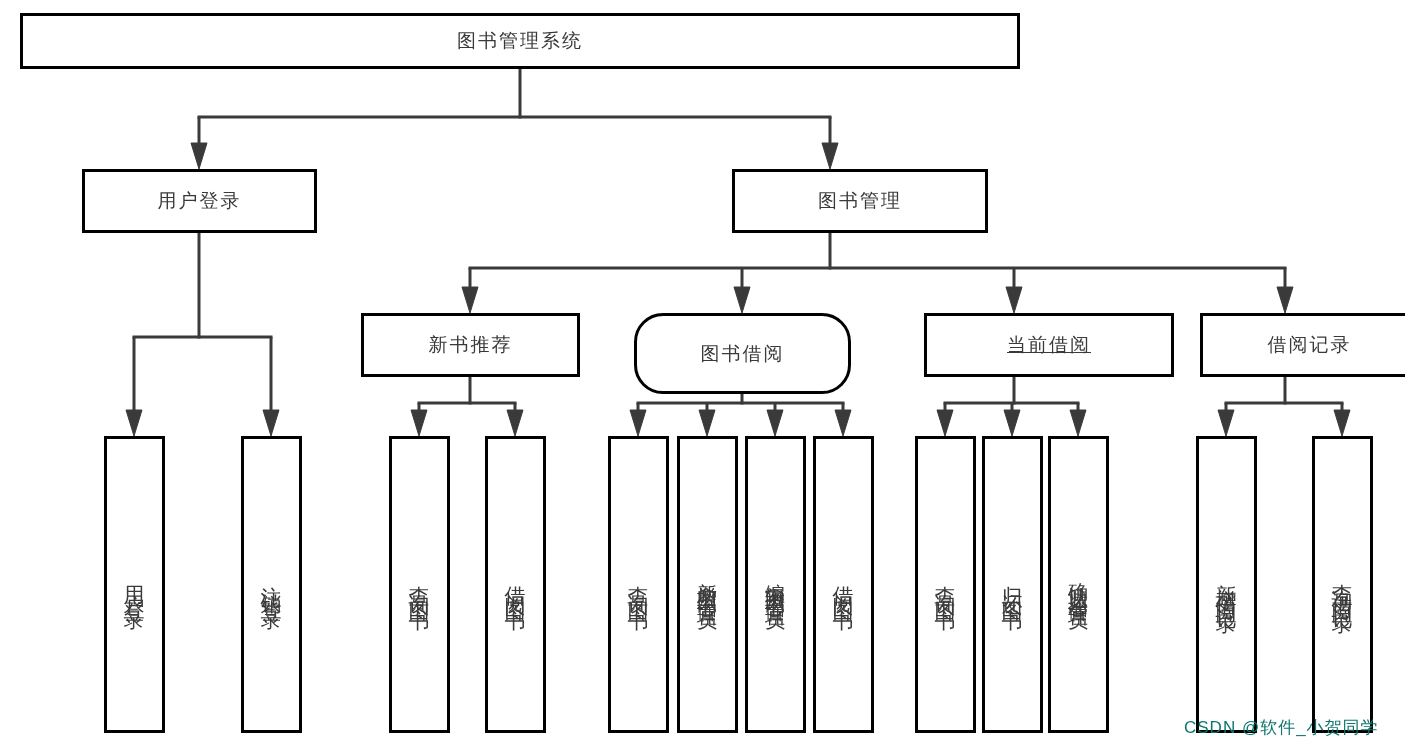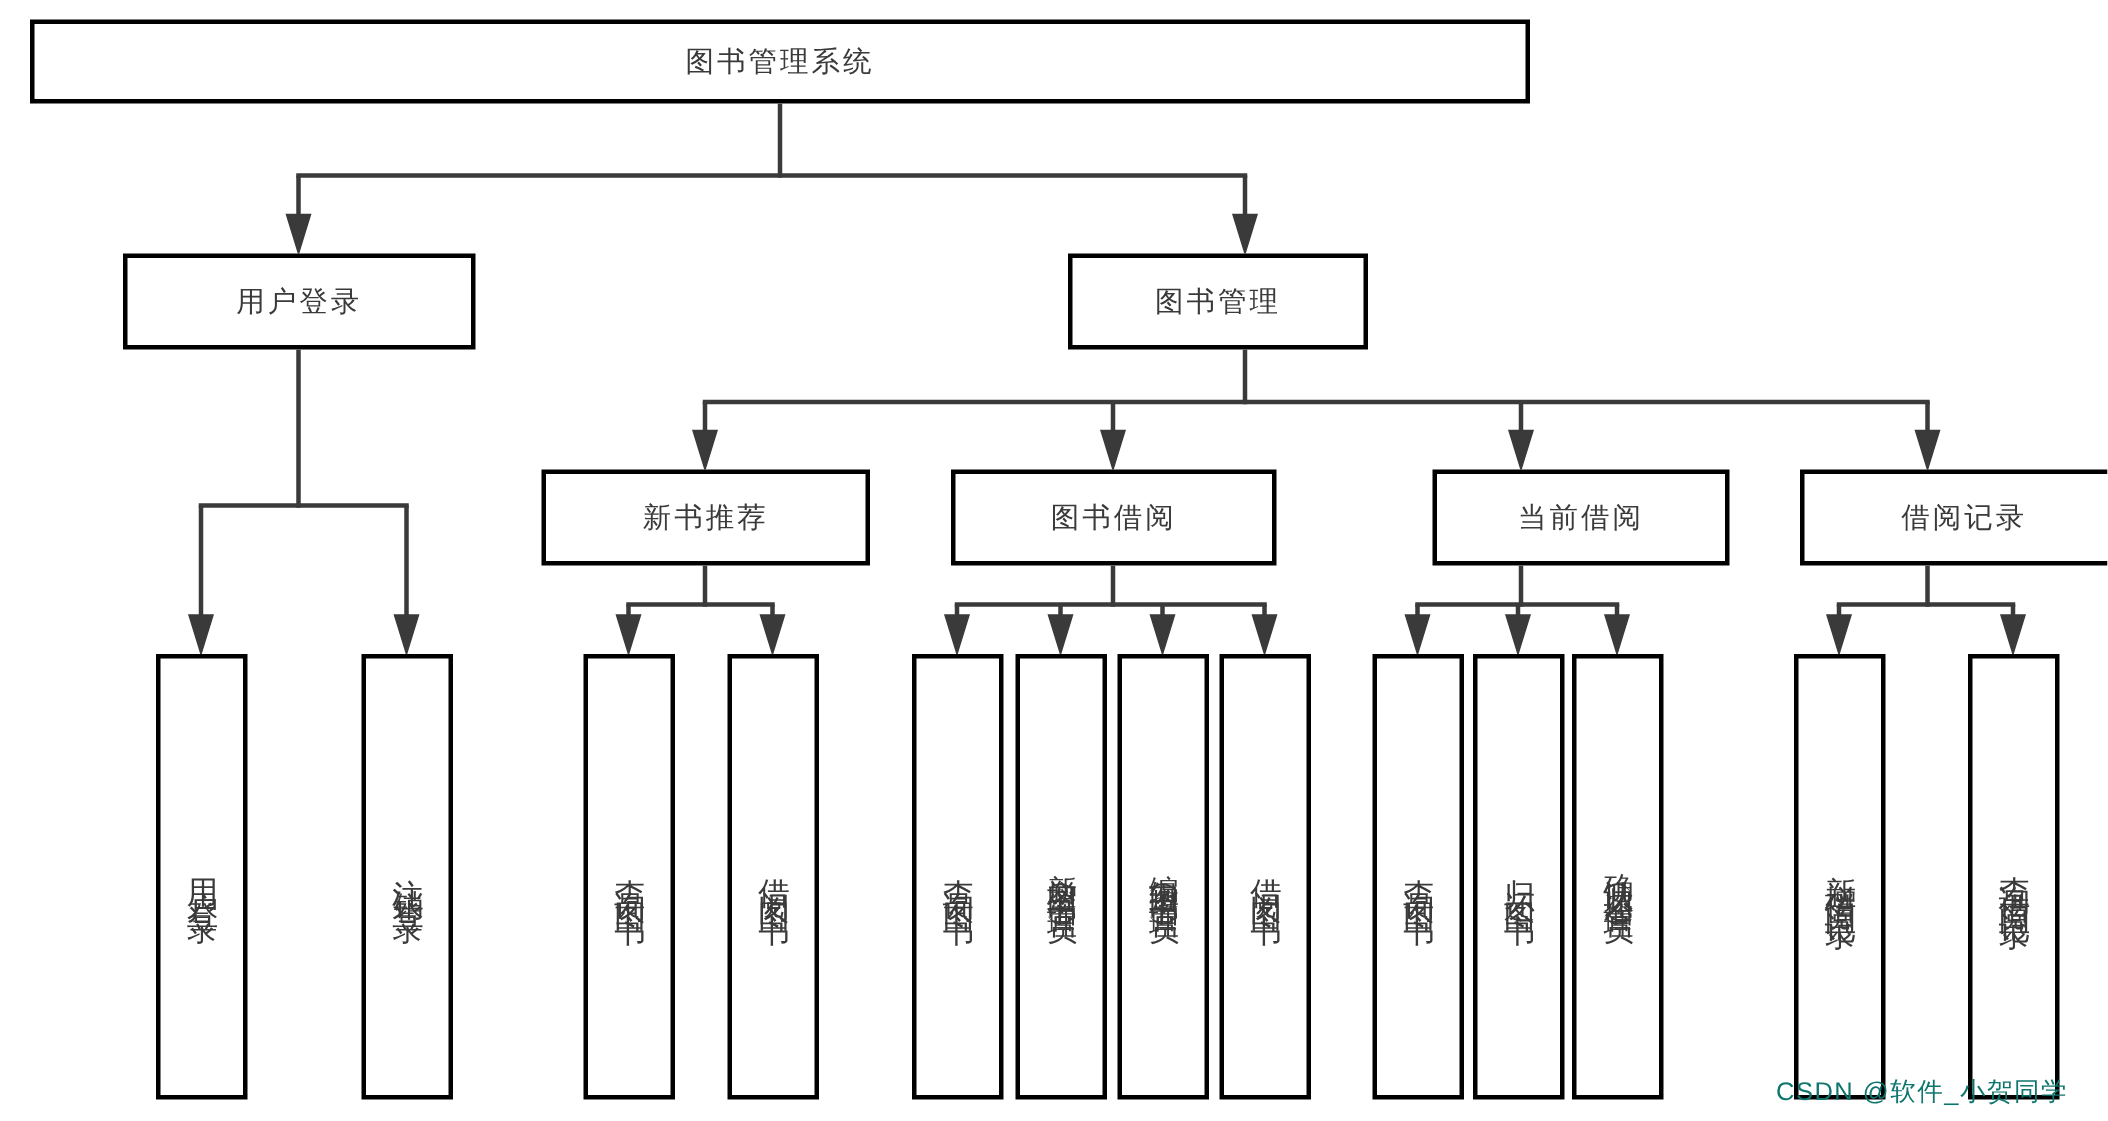--- a/index.html
+++ b/index.html
@@ -125,31 +125,31 @@
     <polygon points="1334,410 1350,410 1342,436" fill="#3a3a3a"></polygon>
   </svg>
 
   <div class="box h" style="left:20px; top:13px; width:1000px; height:56px;">
     <span>图书管理系统</span>
   </div>
 
   <div class="box h" style="left:82px; top:169px; width:235px; height:64px;">
     <span>用户登录</span>
   </div>
-  <div class="box h" style="left:712px; top:169px; width:200px; height:64px;">
+  <div class="box h" style="left:732px; top:169px; width:256px; height:64px;">
     <span>图书管理</span>
   </div>
 
   <div class="box h" style="left:361px; top:313px; width:219px; height:64px;">
     <span>新书推荐</span>
   </div>
-  <div class="box h" style="left:634px; top:313px; width:217px; height:64px;">
+  <div class="box h" style="left:634px; top:313px; width:217px; height:81px;border-radius:29px;">
     <span>图书借阅</span>
   </div>
-  <div class="box h" style="left:955px; top:313px; width:198px; height:64px;">
+  <div class="box h" style="left:924px; top:313px; width:250px; height:64px;text-decoration:underline;">
     <span>当前借阅</span>
   </div>
   <div class="box h" style="left:1176px; top:313px; width:219px; height:64px;margin-left:24px;">
     <span>借阅记录</span>
   </div>
 
   <div class="box v" style="left:104px; top:436px; width:61px; height:297px;">
     <span>用户登录</span>
   </div>
   <div class="box v" style="left:241px; top:436px; width:61px; height:297px;">

